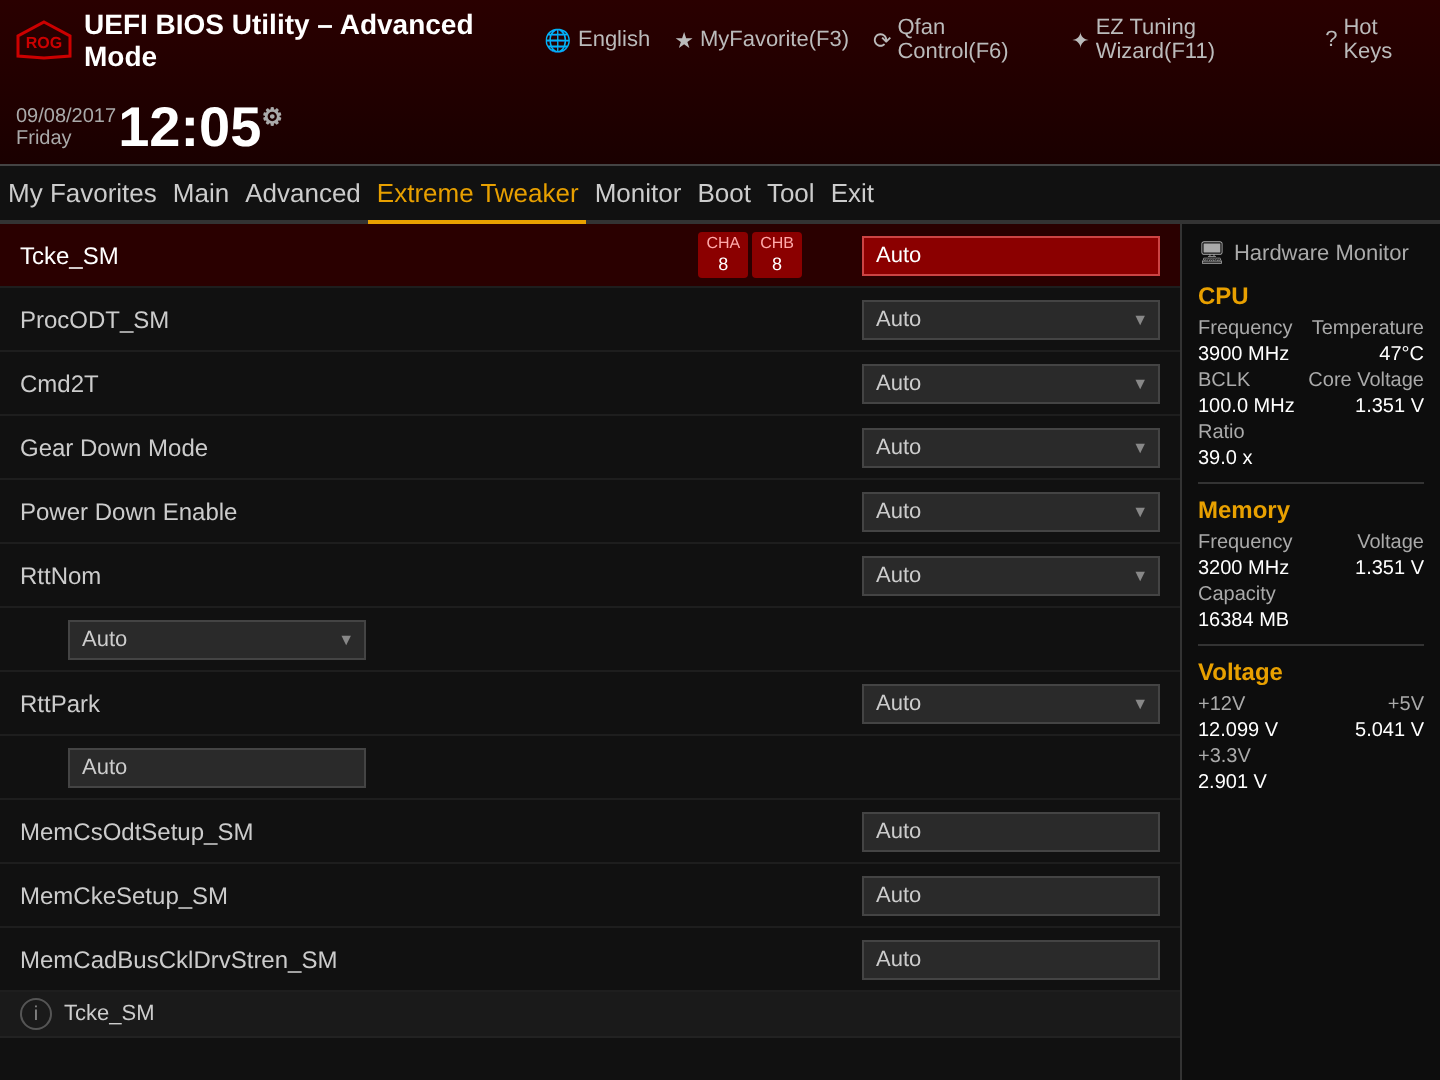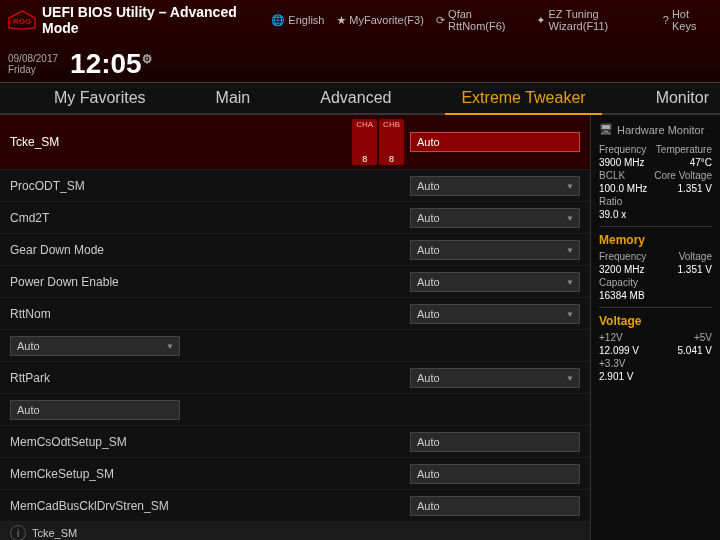--- a/index.html
+++ b/index.html
@@ -52,45 +52,44 @@
     }
     .header-tool {
       display: flex;
       align-items: center;
       gap: 3px;
       cursor: pointer;
     }
     .header-left {
       display: flex;
       align-items: center;
-      gap: 12px;
+      gap: 1px;
     }
     .date-time {
       display: flex;
       flex-direction: column;
       align-items: flex-start;
     }
     .date-text { font-size: 10px; color: #aaa; }
     .time-text { font-size: 28px; color: #fff; font-weight: bold; line-height: 1; }
     .time-gear { font-size: 12px; color: #aaa; vertical-align: super; }
 
     
     .nav-bar {
       display: flex;
       align-items: center;
       background: #111;
       border-bottom: 2px solid #333;
     }
     .nav-tab {
-      padding: 6px 16px;
+      padding: 6px 4px;
       color: #ccc;
       cursor: pointer;
-      font-size: 16px;
+      font-size: 13px;
       white-space: nowrap;
-      margin-left: 38px;
     }
     .nav-tab.active {
       color: #e8a000;
       border-bottom: 2px solid #e8a000;
       margin-bottom: -2px;
       background: transparent;
     }
 
     
     .main-content {
@@ -134,26 +133,26 @@
     .channel-badge {
       background: #8b0000;
       color: #fff;
       font-size: 9px;
       padding: 1px 4px;
       border-radius: 2px;
       display: flex;
       flex-direction: column;
       align-items: center;
       line-height: 1.2;
-      gap: 24px;
     }
     .channel-badge .ch-label { font-size: 8px; color: #ffaaaa; }
 
     .setting-control {
-      width: 170px;
+      width: 149px;
+      margin-left: 24px;
     }
     .select-box {
       width: 100%;
       background: #2a2a2a;
       color: #ccc;
       border: 1px solid #444;
       padding: 3px 6px;
       font-size: 11px;
       appearance: none;
       -webkit-appearance: none;
@@ -295,21 +294,21 @@
       <div class="header-tool">
         <span>🌐</span>
         <span>English</span>
       </div>
       <div class="header-tool">
         <span>★</span>
         <span>MyFavorite(F3)</span>
       </div>
       <div class="header-tool">
         <span>⟳</span>
-        <span>Qfan RttNom(F6)</span>
+        <span>Qfan Control(F6)</span>
       </div>
       <div class="header-tool">
         <span>✦</span>
         <span>EZ Tuning Wizard(F11)</span>
       </div>
       <div class="header-tool">
         <span>?</span>
         <span>Hot Keys</span>
       </div>
     </div>
@@ -456,20 +455,21 @@
     </div>
 
   </div>
 
   <div class="right-panel">
     <div class="hw-monitor-title">
       <span>🖥</span>
       <span>Hardware Monitor</span>
     </div>
 
+    <div class="hw-section-title">CPU</div>
     <div class="hw-row">
       <span class="hw-label">Frequency</span>
       <span class="hw-label">Temperature</span>
     </div>
     <div class="hw-row">
       <span class="hw-value">3900 MHz</span>
       <span class="hw-value">47°C</span>
     </div>
     <div class="hw-row">
       <span class="hw-label">BCLK</span>

